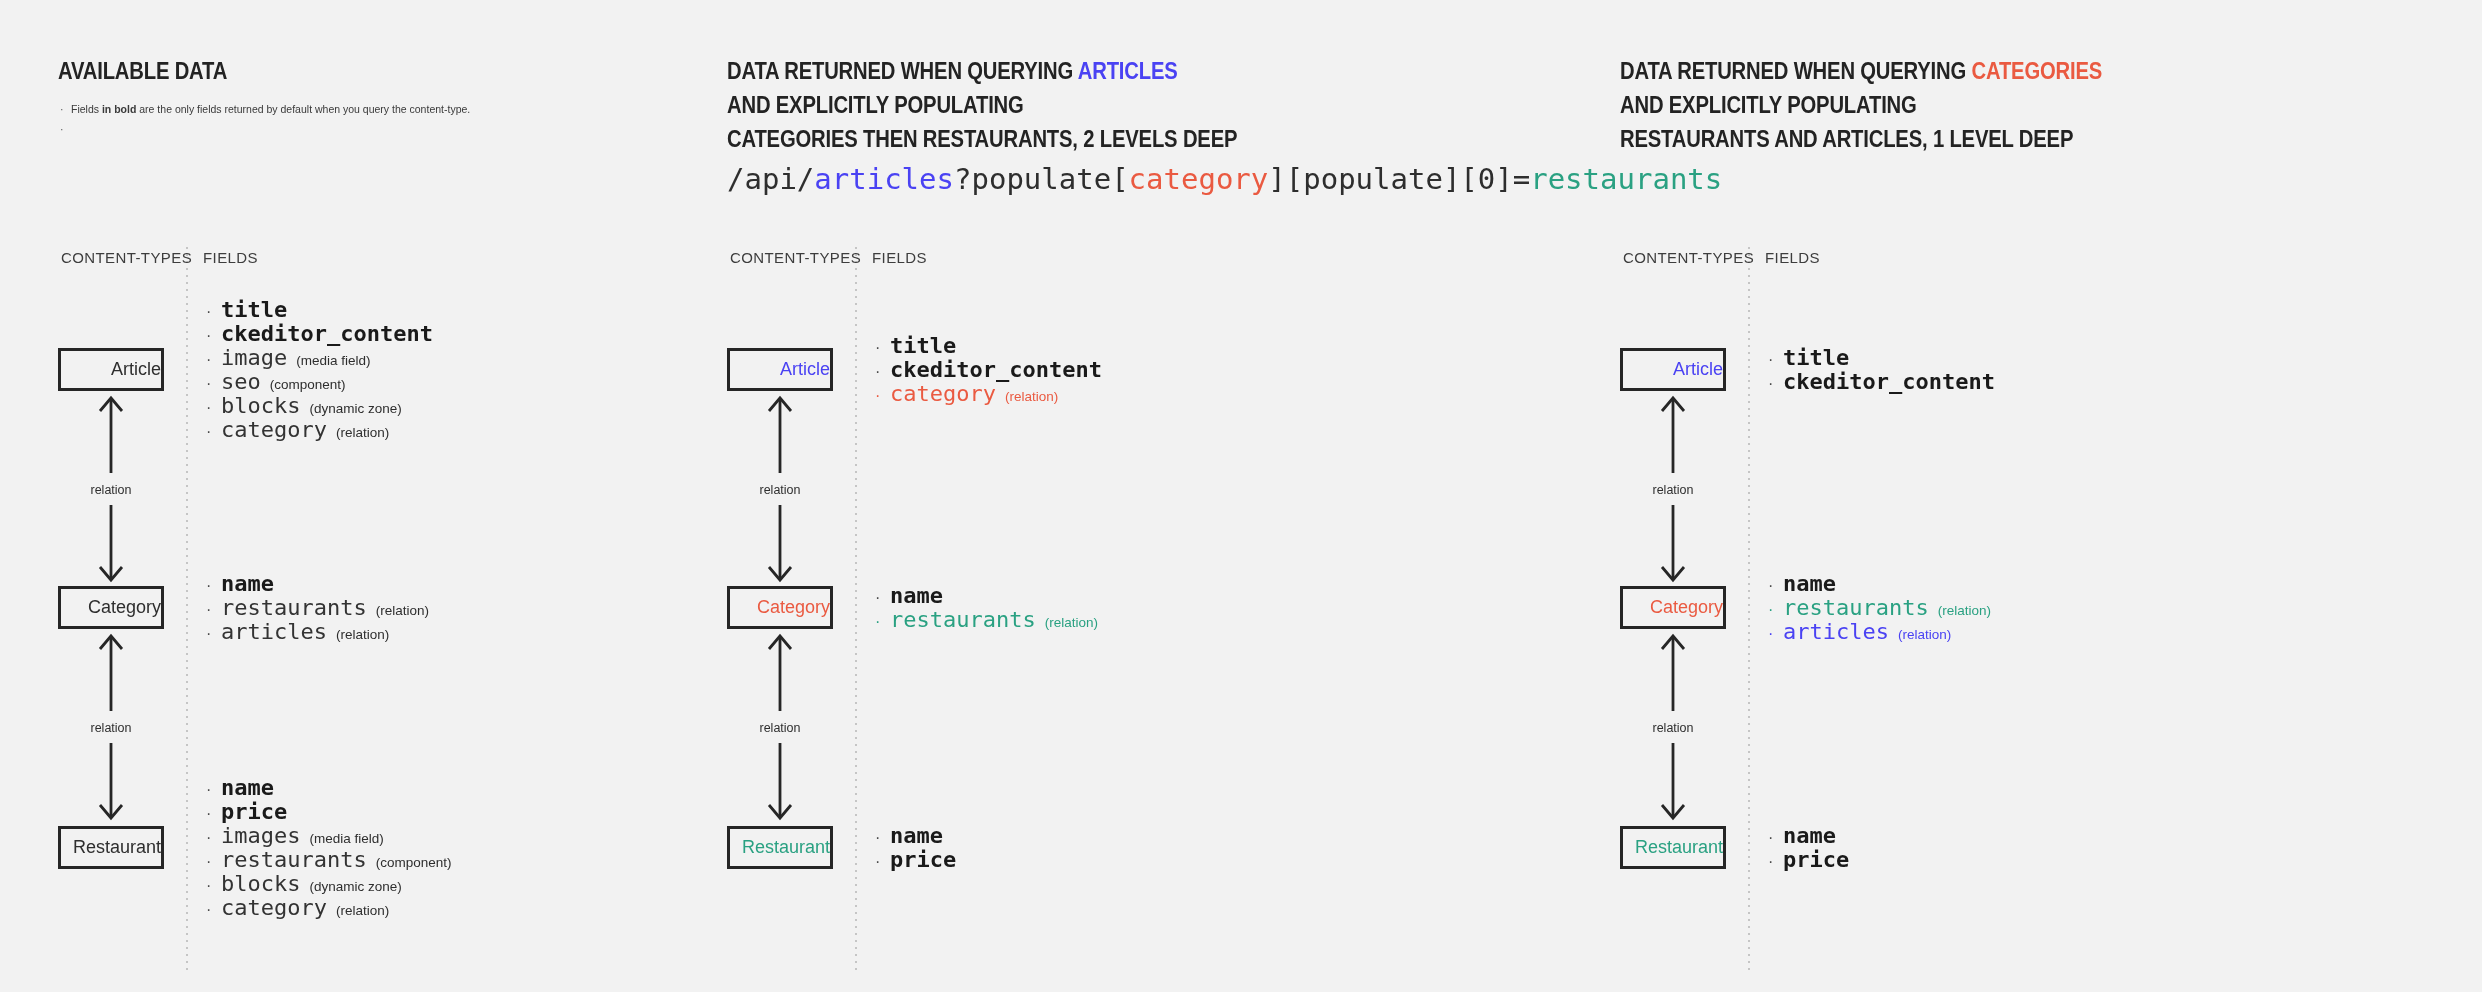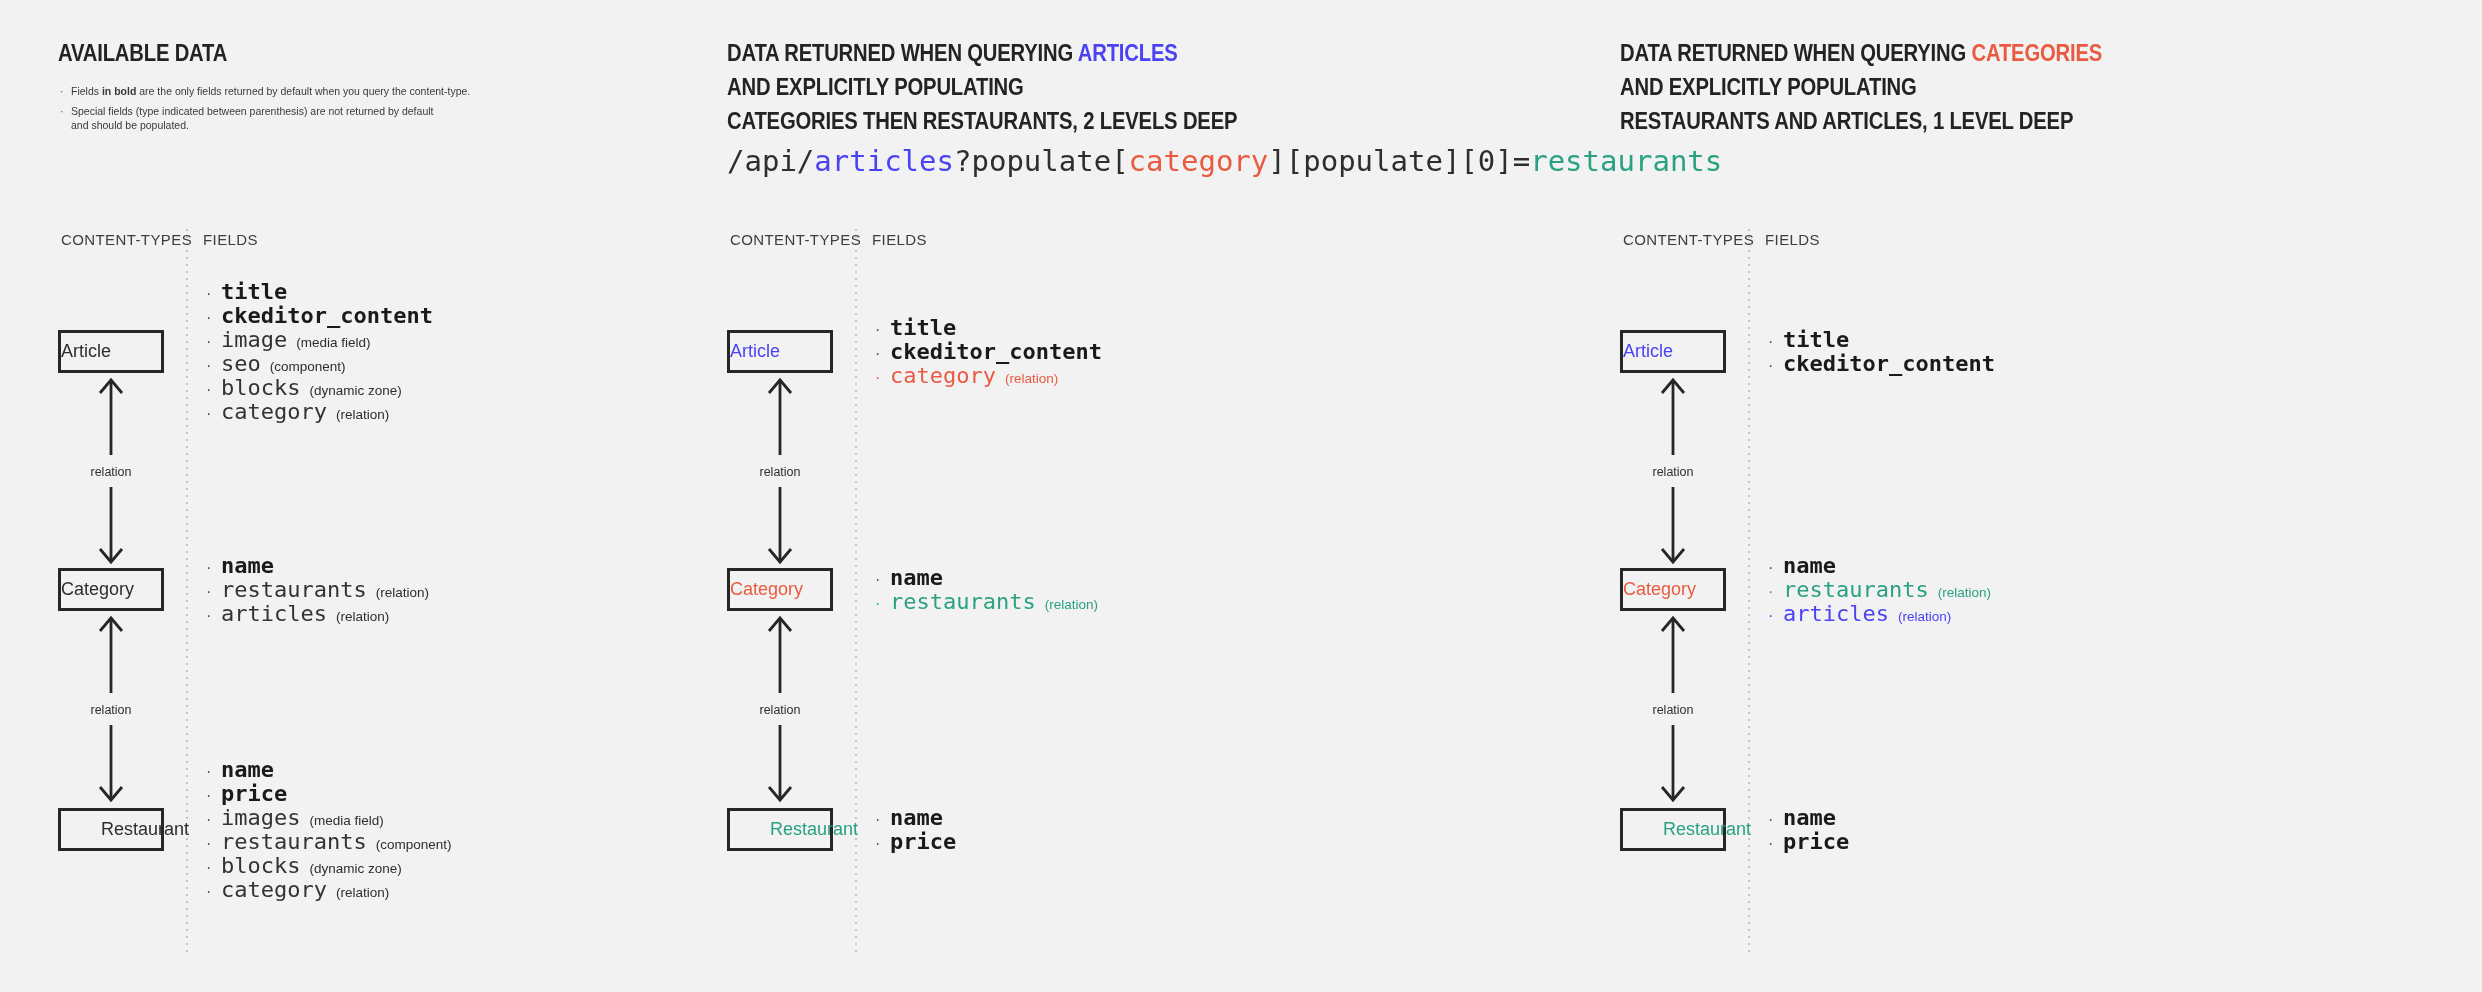--- a/index.html
+++ b/index.html
@@ -4,21 +4,21 @@
 <style>
   * { margin:0; padding:0; box-sizing:border-box; }
   html,body { width:2482px; height:992px; }
   body {
     position:relative;
     background:#f2f2f2;
     font-family:"Liberation Sans", sans-serif;
     color:#2e2e2e;
     overflow:hidden;
   }
-  .col { position:absolute; top:0; height:724px; }
+  .col { position:absolute; top:18px; height:724px; }
   #col1 { left:58px;  width:650px; }
   #col2 { left:727px; width:880px; }
   #col3 { left:1620px; width:860px; }
 
   .title {
     position:absolute; left:0; top:36px;
     font-size:23px; line-height:34px; font-weight:bold;
     color:#232323; letter-spacing:-0.2px; white-space:nowrap;
     transform:scaleX(0.88); transform-origin:left top;
   }
@@ -39,21 +39,21 @@
     position:absolute; left:128px; top:229px; width:2px; height:728px;
     background-image:repeating-linear-gradient(to bottom,#c5c5c5 0 2px,transparent 2px 7px);
   }
   .dlabel { position:absolute; top:231px; font-size:15px; letter-spacing:0.4px; color:#3d3d3d; white-space:nowrap; }
   .ct-label { left:3px; }
   .f-label  { left:145px; }
 
   .node {
     position:absolute; left:0; width:106px; height:43px;
     border:3px solid #262626; background:#f2f2f2;
-    display:flex; align-items:center; justify-content:flex-start;
+    display:flex; align-items:center; justify-content:flex-end;
   }
   .node span { font-size:18px; white-space:nowrap; }
   .n1 { top:330px; } .n2 { top:568px; } .n3 { top:808px;padding-left:40px; }
 
   .fields { position:absolute; left:148px; transform:translateY(-50%); white-space:nowrap; }
   .fld1 { top:352px; } .fld2 { top:590px; } .fld3 { top:830px; }
   .frow  { display:flex; align-items:baseline; height:24px; line-height:24px; }
   .fbul  { width:15px; flex:none; color:#4a4a4a; font-size:16px; }
   .fname { font-family:"DejaVu Sans Mono","Liberation Mono",monospace; font-size:22px; color:#333; }
   .fbold { font-weight:bold; color:#1a1a1a; }
@@ -70,21 +70,20 @@
   <h1 class="title">
       <div class="tline"><span>AVAILABLE DATA</span></div>
     </h1>
   <div class="notes">
       <div class="note">
         <span class="nbul">·</span>
         <span class="ntext"><span>Fields </span><span style="font-weight: bold;">in bold</span><span> are the only fields returned by default when you query the content-type.</span></span>
       </div>
       <div class="note">
         <span class="nbul">·</span>
-        <span class="ntext"><span>Special fields (type indicated between parenthesis) are not returned by default</span><br><span>and should be populated.</span></span>
       </div>
     </div>
   <div class="diagram">
     <div class="dotline"></div>
     <div class="dlabel ct-label">CONTENT-TYPES</div>
     <div class="dlabel f-label">FIELDS</div>
 
     <div class="node n1">
       <span style="color: rgb(46, 46, 46);">Article</span>
     </div>

